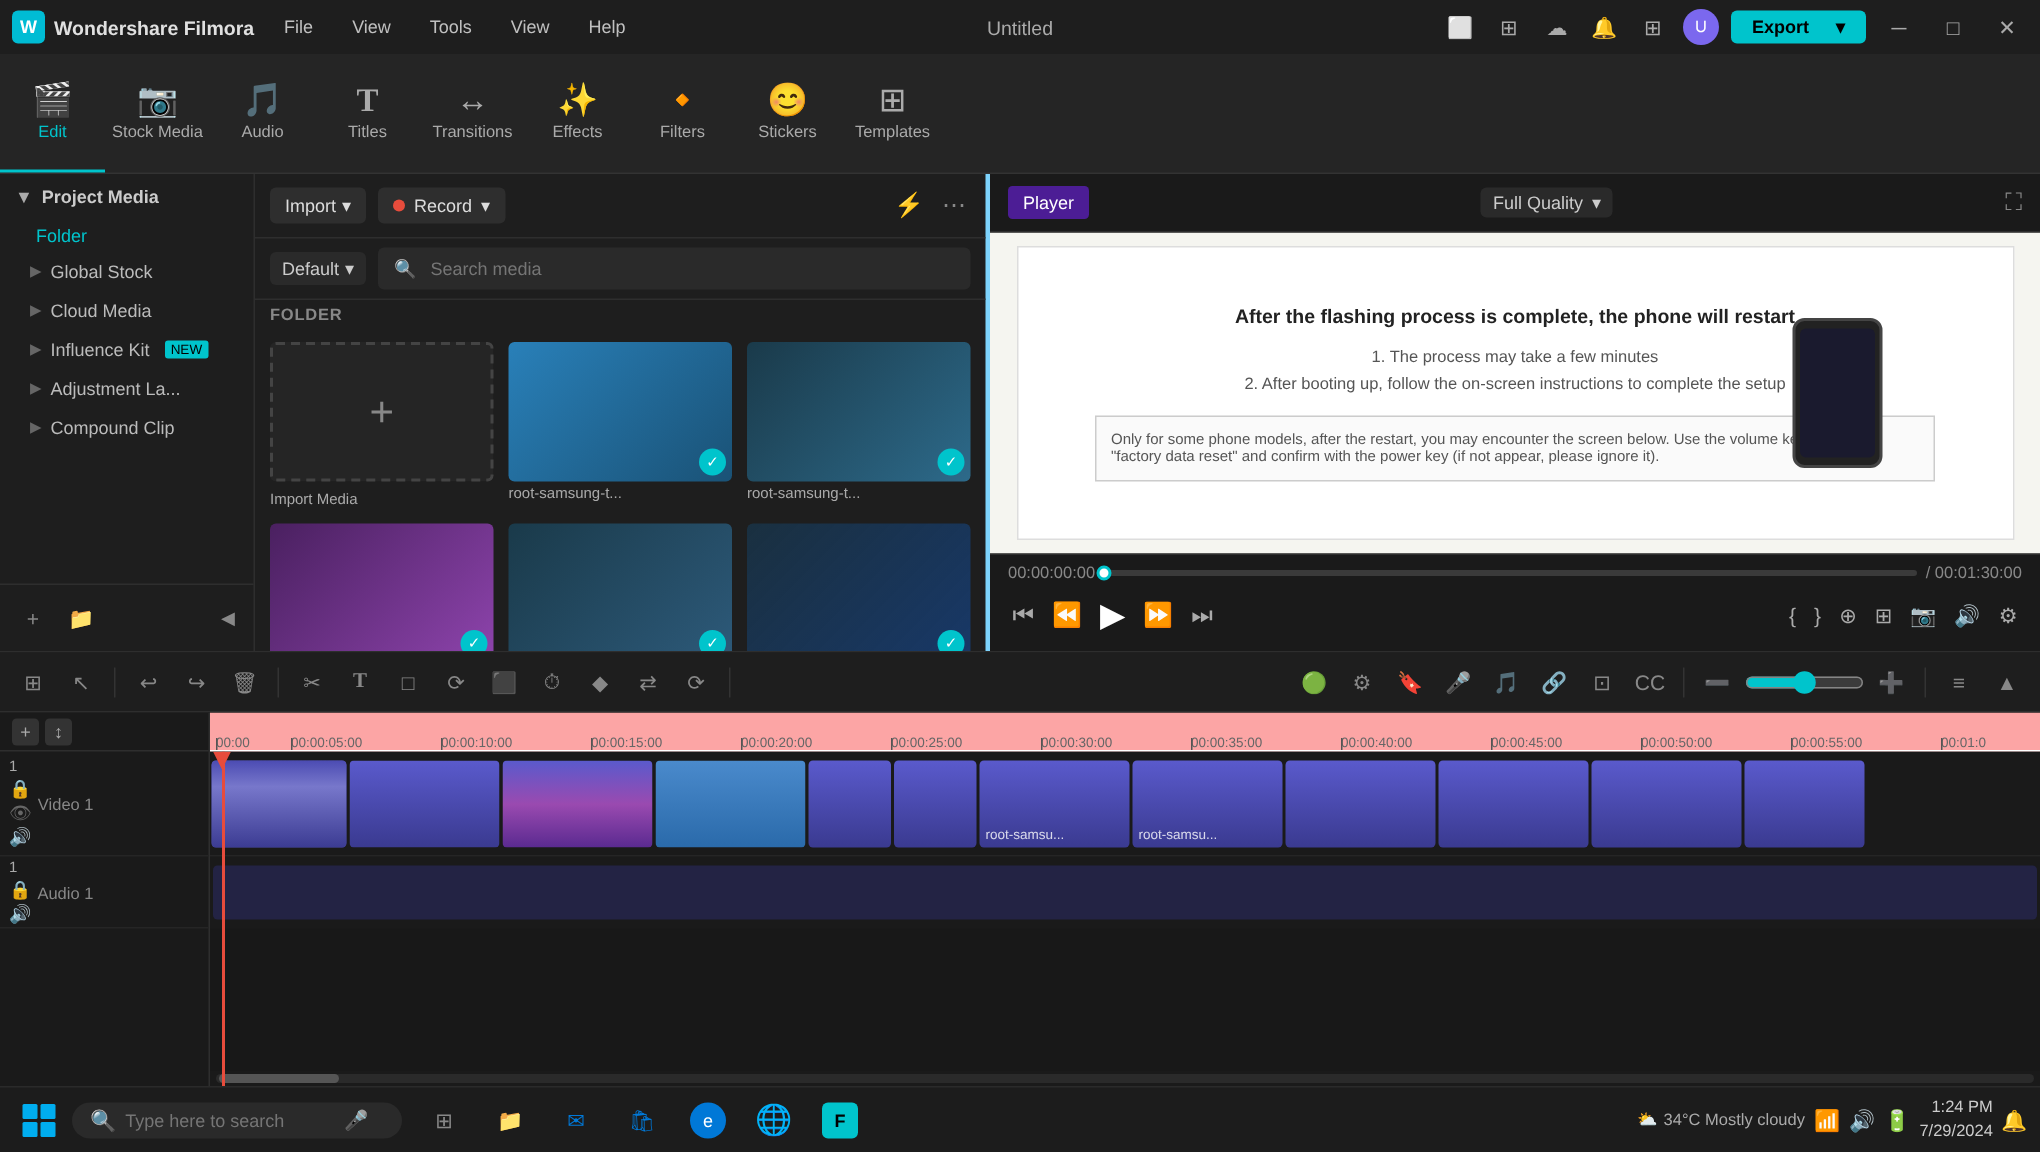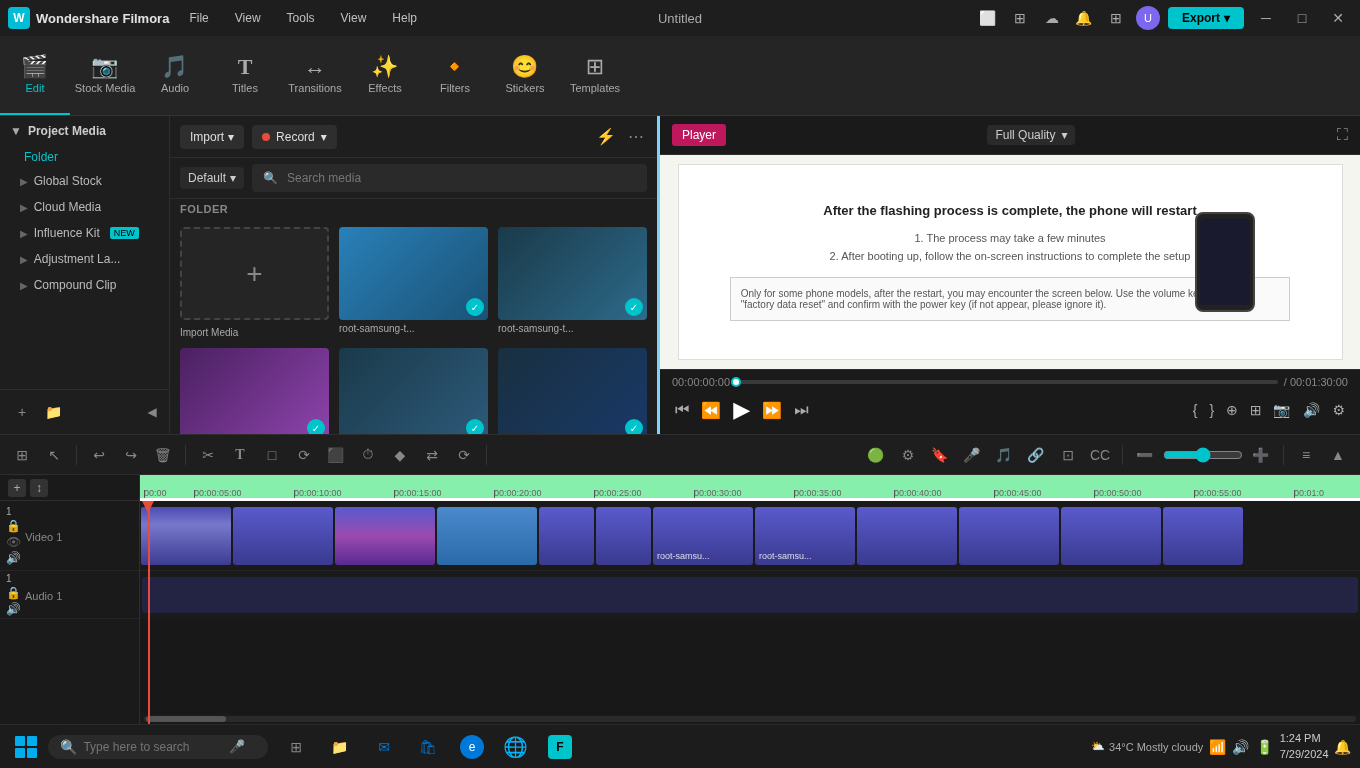--- a/index.html
+++ b/index.html
@@ -84,21 +84,21 @@
     .export-btn {
       background: #00c4cc;
       color: #000;
       font-weight: 600;
       font-size: 12px;
       padding: 4px 14px;
       border-radius: 4px;
       cursor: pointer;
       display: flex;
       align-items: center;
-      gap: 4px;
+      gap: 18px;
     }
     .user-avatar {
       width: 24px;
       height: 24px;
       border-radius: 50%;
       background: #7b68ee;
       display: flex;
       align-items: center;
       justify-content: center;
       font-size: 11px;
@@ -408,21 +408,21 @@
       display: flex;
       gap: 4px;
     }
     .preview-tab {
       font-size: 12px;
       color: #aaa;
       padding: 4px 10px;
       cursor: pointer;
       border-radius: 3px;
     }
-    .preview-tab.active { color: #fff; background: #be185d; }
+    .preview-tab.active { color: #fff; background: #4c1d95; }
     .quality-select {
       display: flex;
       align-items: center;
       gap: 6px;
       background: #2a2a2a;
       padding: 3px 8px;
       border-radius: 4px;
       font-size: 12px;
       color: #ccc;
       cursor: pointer;
@@ -691,22 +691,22 @@
       height: 48px;
     }
     .timeline-ruler-area {
       flex: 1;
       display: flex;
       flex-direction: column;
       overflow: hidden;
     }
     .timeline-ruler {
       height: 26px;
-      background: #86efac;
-      border-bottom: 3px solid #ffffff;
+      background: #fca5a5;
+      border-bottom: 1px solid #ffffff;
       position: relative;
       overflow: hidden;
     }
     .ruler-ticks {
       display: flex;
       align-items: flex-end;
       height: 100%;
       padding: 0 4px;
       gap: 0;
     }
@@ -890,20 +890,21 @@
     .taskbar-status {
       display: flex;
       align-items: center;
       gap: 4px;
       color: #aaa;
       font-size: 11px;
     }
     .taskbar-clock {
       display: flex;
       flex-direction: column;
+      align-items: flex-end;
       font-size: 11px;
       color: #ccc;
       line-height: 1.4;
     }
     .taskbar-icon-sm {
       color: #aaa;
       font-size: 14px;
       cursor: pointer;
     }
   </style>

